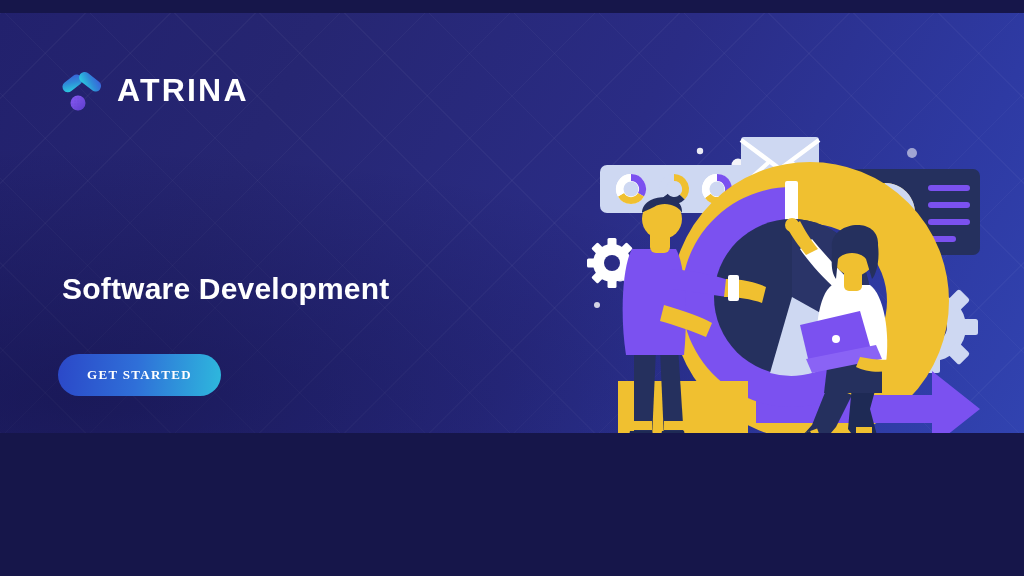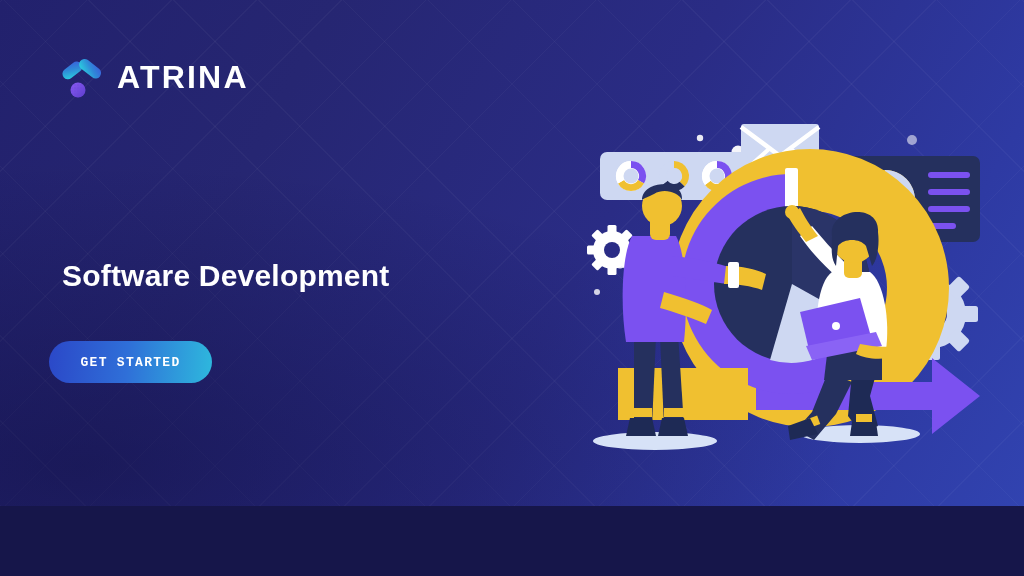--- a/index.html
+++ b/index.html
@@ -8,23 +8,24 @@
     padding: 0;
     background: #16164a;
   }
   body {
     font-family: "Liberation Sans", sans-serif;
   }
 
   .banner {
     position: relative;
     width: 1024px;
-    height: 506px;
+    height: 420px;
     overflow: hidden;
     background: linear-gradient(118deg, #23226f 0%, #262croll 0%, #272773 28%, #2a2c84 58%, #2f3ca6 88%, #3142ad 100%);
+    margin-top: 13px;
   }
   
   .banner {
     background: linear-gradient(118deg, #22216d 0%, #262672 26%, #2a2c85 56%, #2e3aa3 84%, #3143b0 100%);
   }
 
   
   .lattice {
     position: absolute;
     inset: 0;
@@ -68,30 +69,30 @@
     font-size: 30px;
     font-weight: 700;
     line-height: 1.62;
     letter-spacing: 0.2px;
   }
   .headline .line { display: block; }
 
   
   .cta {
     position: absolute;
-    left: 49px;
+    left: 58px;
     top: 341px;
     width: 163px;
     height: 42px;
     border: 0;
     border-radius: 21px;
     cursor: pointer;
     background: linear-gradient(95deg, #2b48c8 0%, #2f6fd8 48%, #2eb8dd 100%);
     color: #ffffff;
-    font-family: Liberation Mono, monospace;
+    font-family: Liberation Serif, serif;
     font-size: 13px;
     font-weight: 700;
     letter-spacing: 1.3px;
     display: flex;
     align-items: center;
     justify-content: center;
   }
 
   
   .illustration {

